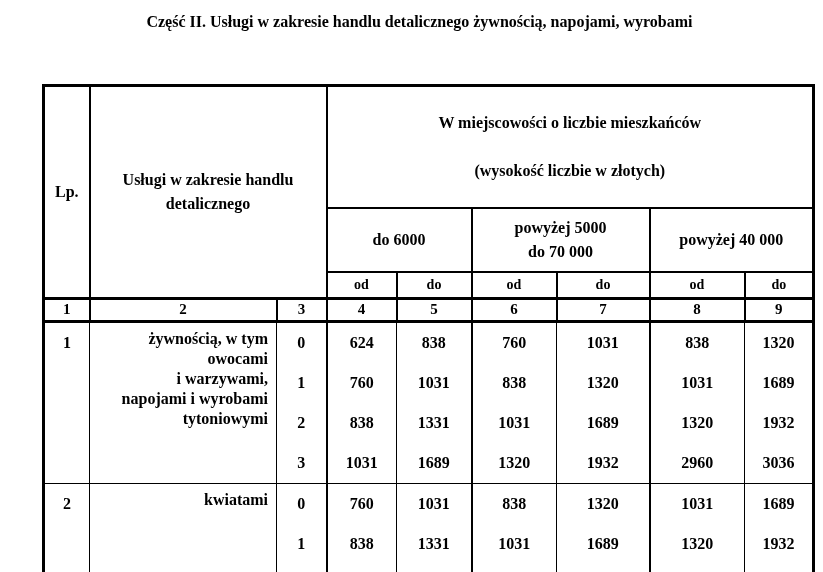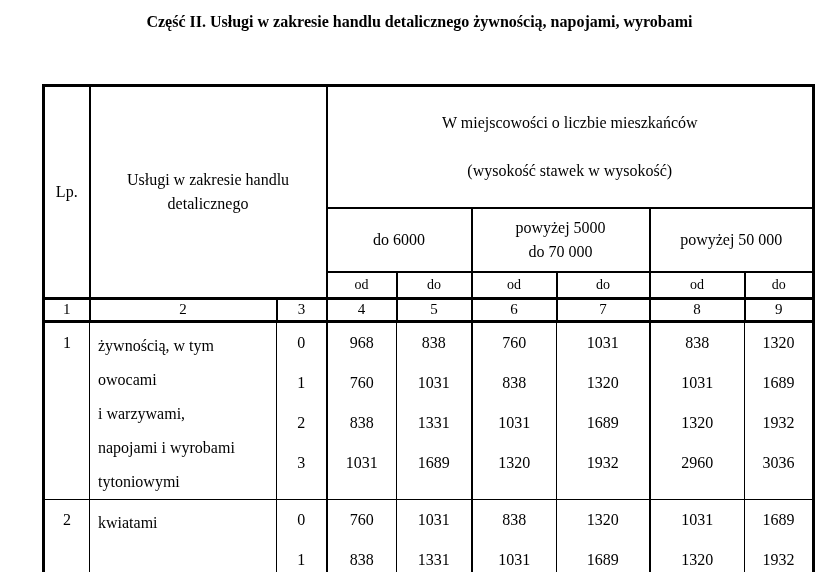--- a/index.html
+++ b/index.html
@@ -15,43 +15,43 @@
   }
   table.rates {
     position:absolute; left:42px; top:84px;
     width:770px; table-layout:fixed;
     border-collapse:collapse;
     border:3px solid #000;
   }
   th, td {
     border:1px solid #000;
     padding:0; text-align:center; vertical-align:middle;
-    font-weight:normal; font-size:16px;
+    font-weight:bold; font-size:16px;
   }
   
   tr.h1 th, tr.h2 th, tr.h3 th { border-width:2px; }
   tr.h1 { height:84px; }
   tr.h2 { height:64px; }
   tr.h3 { height:26px; }
   tr.h3 th { font-size:14px; }
   .two-line { line-height:24px; white-space:pre-line; }
   
   tr.numrow { height:23px; }
   tr.numrow td {
     border-top:3px solid #000; border-bottom:3px solid #000;
     border-left:2px solid #000; border-right:2px solid #000;
     font-size:15px;
   }
   
   tr.d1 { height:160px; }
   tr.d2 { height:121px; }
   td.lp-cell { vertical-align:top; line-height:40px; }
   td.service-cell {
-    text-align:left; vertical-align:top;
-    padding:6px 8px 0 8px; line-height:34px; white-space:pre-line;
+    text-align:right; vertical-align:top;
+    padding:6px 8px 0 8px; line-height:20px; white-space:pre-line;
   }
   td.stack { vertical-align:top; }
   td.stack .v {
     height:40px; display:flex; align-items:center; justify-content:center;
     font-size:16px;
   }
   
   .gs { border-left-width:2px !important; }
 </style>
 </head>
@@ -75,30 +75,30 @@
   </colgroup>
 
   <tbody>
       <tr class="h1">
     <th rowspan="3">Lp.</th>
     <th rowspan="3" colspan="2" class="two-line">Usługi w zakresie handlu
 detalicznego</th>
     <th colspan="6">
       <div class="two-line">
         <div>W miejscowości o liczbie mieszkańców</div>
-        <div>(wysokość stawek w wysokość)</div>
+        <div>(wysokość liczbie w złotych)</div>
       </div>
     </th>
   </tr>
 
   <tr class="h2">
     <th colspan="2">do 6000</th>
     <th colspan="2" class="two-line gs">powyżej 5000
 do 70 000</th>
-    <th colspan="2" class="gs">powyżej 50 000</th>
+    <th colspan="2" class="gs">powyżej 40 000</th>
   </tr>
 
   <tr class="h3">
     <th>od</th>
     <th>do</th>
     <th class="gs">od</th>
     <th>do</th>
     <th class="gs">od</th>
     <th>do</th>
   </tr>
@@ -122,21 +122,21 @@
 i warzywami,
 napojami i wyrobami
 tytoniowymi</td>
     <td class="stack">
       <div class="v">0</div>
       <div class="v">1</div>
       <div class="v">2</div>
       <div class="v">3</div>
     </td>
     <td class="stack gs">
-      <div class="v">968</div>
+      <div class="v">624</div>
       <div class="v">760</div>
       <div class="v">838</div>
       <div class="v">1031</div>
     </td>
     <td class="stack">
       <div class="v">838</div>
       <div class="v">1031</div>
       <div class="v">1331</div>
       <div class="v">1689</div>
     </td>

